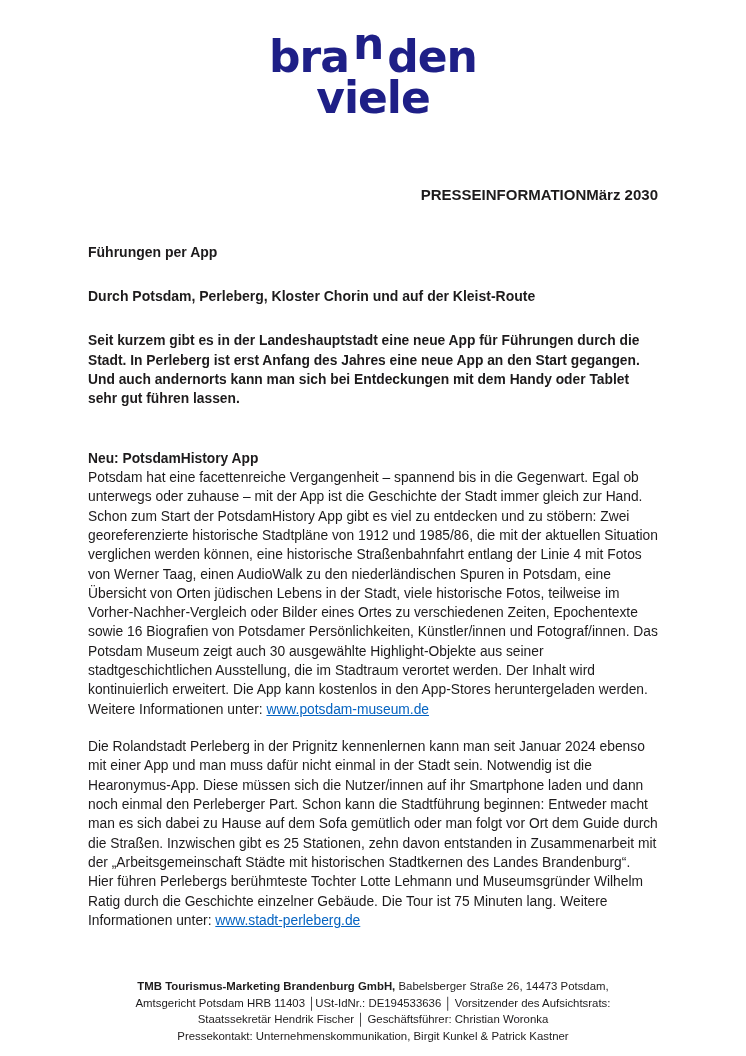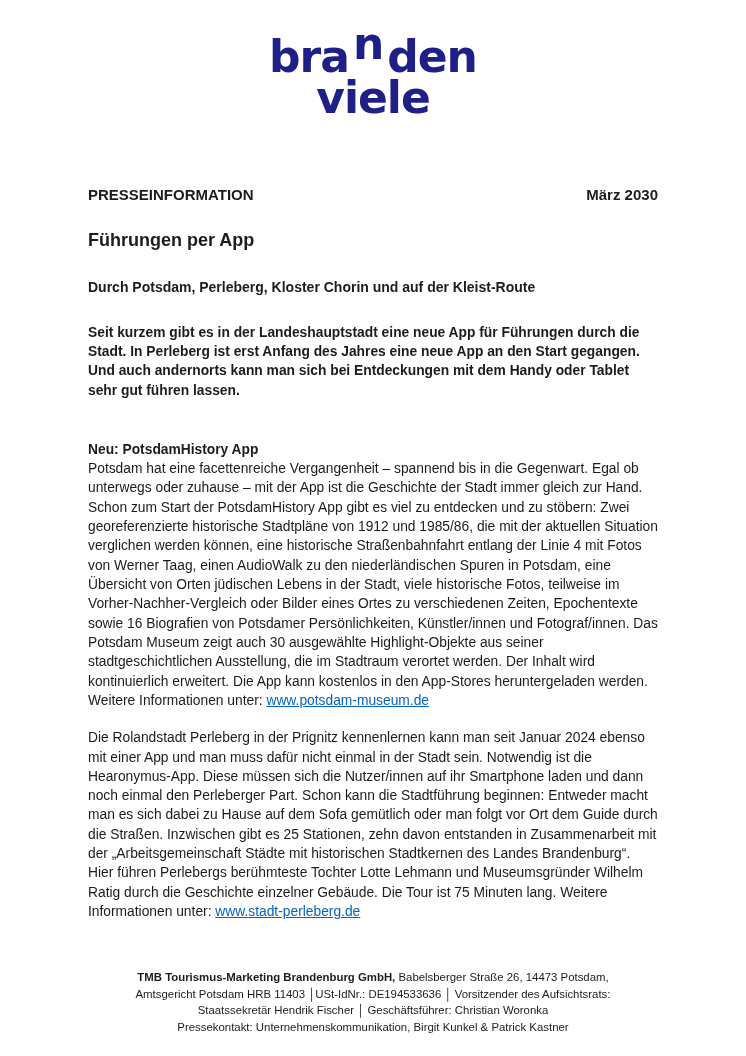--- a/index.html
+++ b/index.html
@@ -32,27 +32,27 @@
   .logo-top{font-size:44px;line-height:46px;}
   .logo-top .raised{
     display:inline-block;
     transform:translateY(-13px);
     margin:0 4px;
   }
   .logo-bottom{font-size:44px;line-height:40px;margin-top:-2px;}
   
   .press-row{
     display:flex;
-    justify-content:space-between;
+    justify-content:flex-end;
     align-items:baseline;
     margin-top:66px;
     font-size:15px;
   }
   
-  h1.title{font-size:18px;margin:24px 0 0 0;line-height:1.3;}
+  h1.title{font-size:14px;margin:38px 0 0 0;line-height:1.3;}
   h2.subtitle{font-size:14px;margin:26px 0 0 0;line-height:1.3;}
   p.lead{margin:26px 0 0 0;font-weight:bold;}
   
   .section{margin-top:40px;}
   .section + .section{margin-top:18px;}
   .sec-heading{margin:0;}
   .sec-body{margin:0;}
   a.link{color:var(--link);text-decoration:underline;cursor:pointer;}
   
   .footer{

